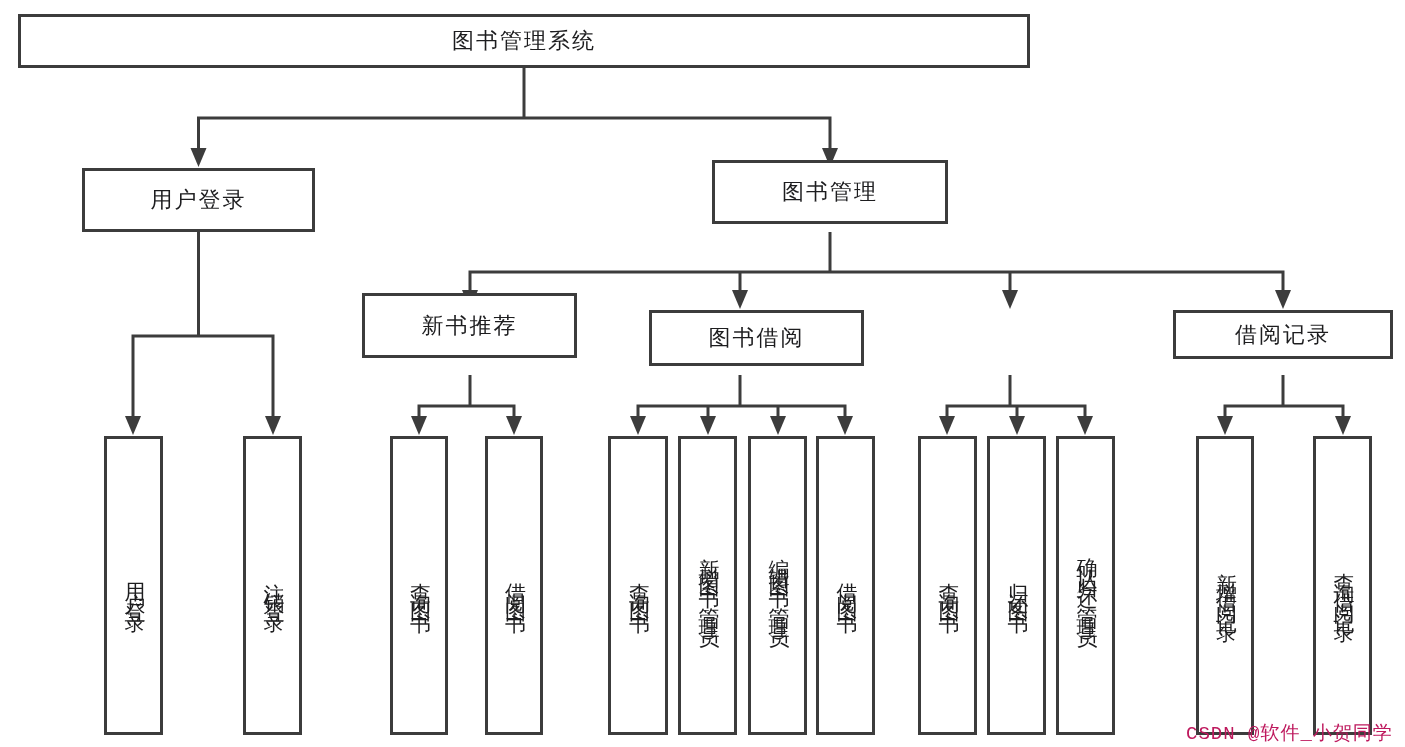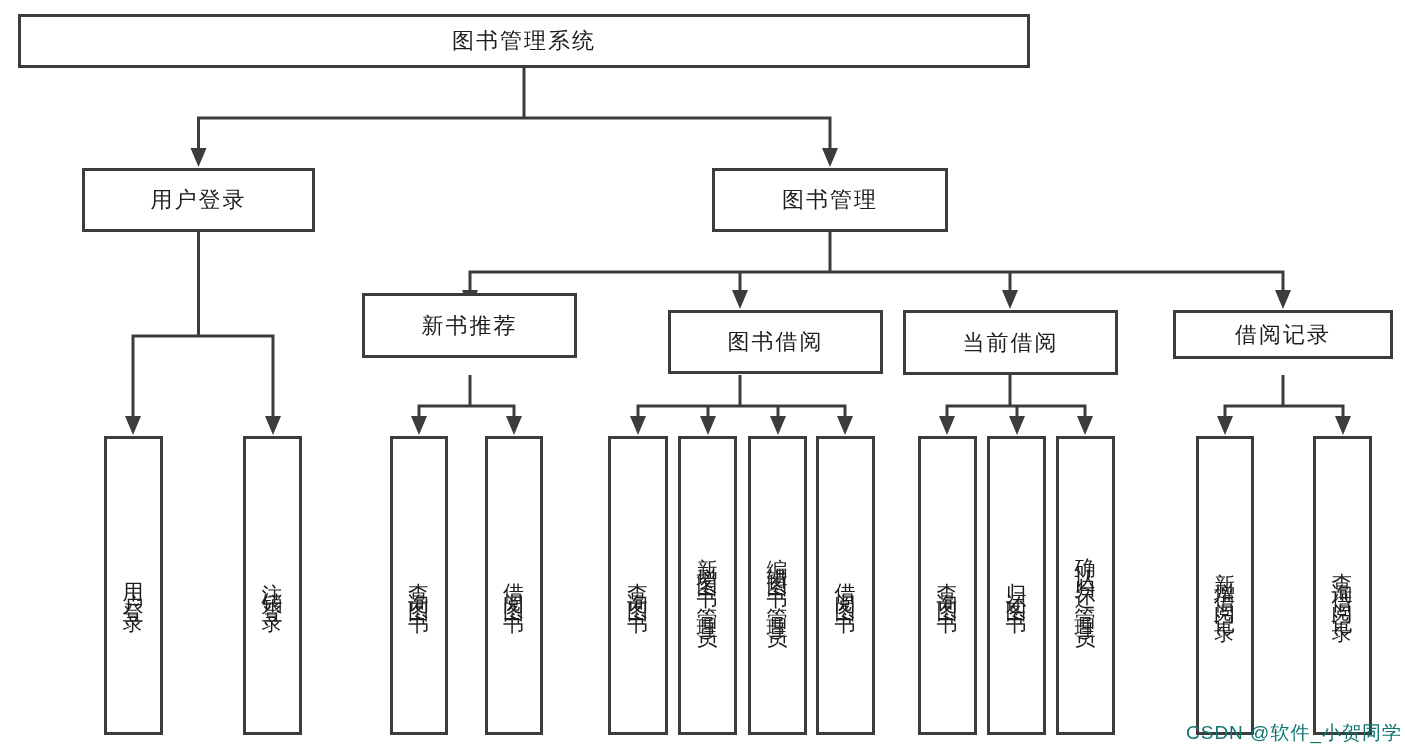--- a/index.html
+++ b/index.html
@@ -1,20 +1,20 @@
 <!DOCTYPE html>
 <html><head>
 <meta charset="utf-8">
 <style>
   html,body{margin:0;padding:0;background:#ffffff;}
   .canvas{
     position:relative;
     width:1405px;height:747px;
     background:#ffffff;
-    font-family:Liberation Sans, sans-serif;
+    font-family:Liberation Mono, monospace;
     overflow:hidden;
   }
   .wires{position:absolute;left:0;top:0;z-index:1;}
   .node{
     position:absolute;
     box-sizing:border-box;
     background:#ffffff;
     border:3px solid #3c3c3c;
     display:flex;align-items:center;justify-content:center;
     z-index:2;
@@ -30,21 +30,21 @@
     text-orientation:mixed;
     font-size:21px;
     letter-spacing:10px;
     line-height:1;
   }
   .watermark{
     position:absolute;
     left:1186px;top:720px;
     z-index:5;
     font-size:19px;
-    color:#0f766e;
+    color:#be185d;
     letter-spacing:1px;
     white-space:nowrap;
   }
 </style>
 </head>
 <body>
 
 <div class="canvas">
 
   <svg class="wires" width="1405" height="747" viewBox="0 0 1405 747">
@@ -99,32 +99,29 @@
     </g>
   </svg>
 
   <div class="node h-node" style="left:18px;top:14px;width:1012px;height:54px">
     <span>图书管理系统</span>
   </div>
 
   <div class="node h-node" style="left:82px;top:168px;width:233px;height:64px">
     <span>用户登录</span>
   </div>
-  <div class="node h-node" style="left:712px;top:168px;width:236px;height:64px">
+  <div class="node h-node" style="left:712px;top:160px;width:236px;height:64px">
     <span>图书管理</span>
   </div>
 
   <div class="node h-node" style="left:362px;top:293px;width:215px;height:65px">
     <span>新书推荐</span>
   </div>
-  <div class="node h-node" style="left:668px;top:310px;width:215px;height:64px">
+  <div class="node h-node" style="left:649px;top:310px;width:215px;height:56px">
     <span>图书借阅</span>
-  </div>
-  <div class="node h-node" style="left:903px;top:310px;width:215px;height:65px">
-    <span>当前借阅</span>
   </div>
   <div class="node h-node" style="left:1173px;top:310px;width:220px;height:49px">
     <span>借阅记录</span>
   </div>
 
   <div class="node leaf" style="left:104px;top:436px;width:59px;height:299px">
     <span class="v-label">用户登录</span>
   </div>
   <div class="node leaf" style="left:243px;top:436px;width:59px;height:299px">
     <span class="v-label">注销登录</span>

